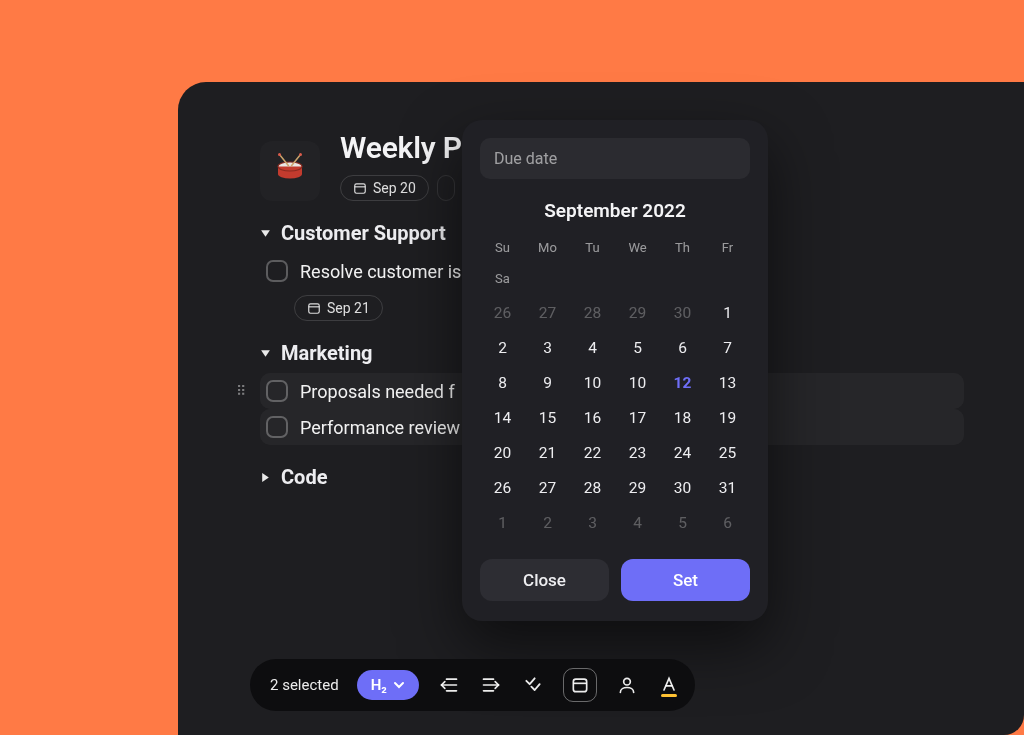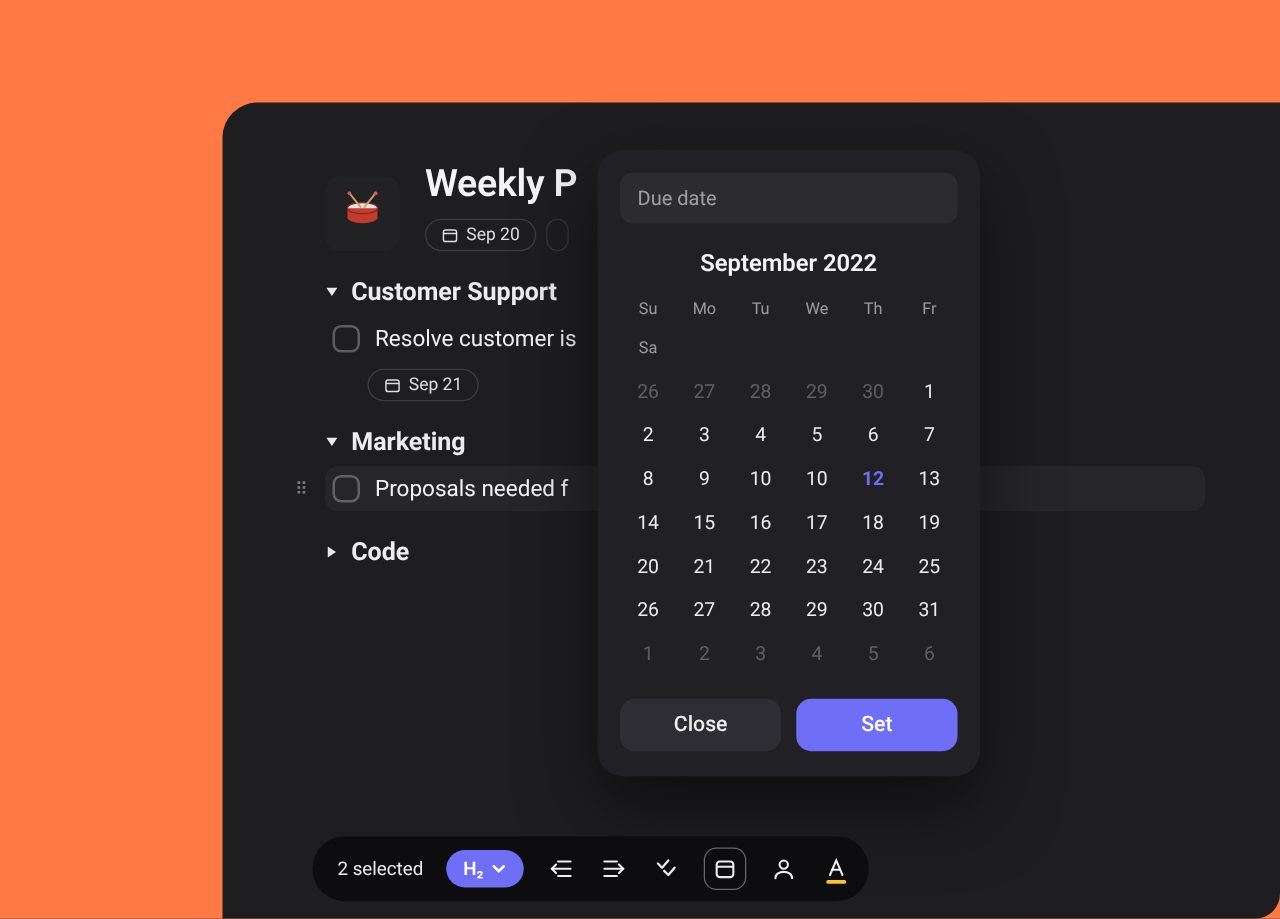--- a/index.html
+++ b/index.html
@@ -22,39 +22,39 @@
 
     .task-list { margin-top:8px; }
     .task-row { display:flex; align-items:center; gap:12px; padding:7px 6px; border-radius:10px; position:relative; }
     .task-row.selected { background:rgba(255,255,255,0.04); }
     .drag-handle { position:absolute; left:-24px; top:10px; color:rgba(255,255,255,0.42); font-size:14px; letter-spacing:-1px; }
     .checkbox { width:22px; height:22px; border-radius:7px; border:2px solid rgba(255,255,255,0.28); flex-shrink:0; }
     .task-label { font-size:18px; color:rgba(255,255,255,0.94); white-space:nowrap; overflow:hidden; }
     .sub-chip-row { margin-left:34px; margin-top:6px; }
 
     
-    .popover { position:absolute; left:300px; top:38px; width:306px; background:#202025; border-radius:20px; padding:18px 18px 20px 18px; box-shadow:0 24px 60px rgba(0,0,0,0.55); }
+    .popover { position:absolute; left:284px; top:38px; width:306px; background:#202025; border-radius:20px; padding:18px 18px 20px 18px; box-shadow:0 24px 60px rgba(0,0,0,0.55); }
     .popover-input { width:100%; background:#2B2B30; border:none; border-radius:10px; padding:11px 14px; font-size:16px; color:rgba(255,255,255,0.55); }
     .calendar-title { text-align:center; font-size:19px; font-weight:600; margin:20px 0 14px 0; color:#F4F4F6; }
     .calendar-grid { display:grid; grid-template-columns:repeat(6,1fr); gap:2px 0; }
     .dow { font-size:13px; color:rgba(255,255,255,0.55); text-align:center; padding:4px 0 10px 0; }
     .day { text-align:center; font-size:15.5px; padding:7.5px 0; color:#EDEDF0; border-radius:8px; }
     .day.muted { color:rgba(255,255,255,0.28); }
     .day.selected { color:#6E6EF7; font-weight:700; }
 
     .repeat-row { display:flex; align-items:center; gap:12px; margin:18px 4px 0 4px; font-size:17px; color:#EDEDF0; }
     .repeat-row svg { width:18px; height:18px; }
 
     .popover-actions { display:flex; gap:12px; margin-top:20px; }
     .btn { flex:1; font-size:17px; font-weight:500; padding:11px 0; border:none; border-radius:12px; }
     .btn-secondary { background:#2D2D33; color:#EDEDF0; }
     .btn-primary { background:#6E6EF7; color:#FFFFFF; }
 
     
-    .toolbar { position:absolute; left:72px; bottom:14px; height:52px; background:#0D0D0F; border-radius:999px; display:flex; align-items:center; padding:0 14px 0 20px; gap:18px; }
+    .toolbar { position:absolute; left:72px; bottom:24px; height:52px; background:#0D0D0F; border-radius:999px; display:flex; align-items:center; padding:0 14px 0 20px; gap:18px; }
     .toolbar-count { font-size:15px; color:rgba(255,255,255,0.92); }
     .h2-pill { display:flex; align-items:center; gap:6px; background:#6E6EF7; color:#fff; border-radius:999px; padding:6px 14px; font-size:15px; font-weight:600; }
     .h2-pill svg { width:12px; height:12px; }
     .toolbar-icon { width:24px; height:24px; color:rgba(255,255,255,0.92); display:flex; align-items:center; justify-content:center; position:relative; }
     .toolbar-icon.boxed { width:34px; height:34px; border:1.5px solid rgba(255,255,255,0.38); border-radius:10px; }
     .toolbar-icon svg { width:20px; height:20px; }
     .text-color-icon .underline { position:absolute; bottom:0; left:4px; right:4px; height:3px; background:#FFC233; border-radius:2px; }
   </style>
 </head>
 <body>
@@ -121,20 +121,24 @@
             <path d="M1 2 L5 8 L9 2 Z" fill="currentColor"></path>
           </svg>
         </span>
       <span>Marketing</span>
     </div>
     <div class="task-list">
       <div class="task-row selected">
         <span class="drag-handle">⠿</span>
         <span class="checkbox"></span>
         <span class="task-label">Proposals needed f</span>
+      </div>
+      <div class="task-row selected">
+        <span class="checkbox"></span>
+        <span class="task-label">Performance review</span>
       </div>
     </div>
   </div>
 
   <div class="section">
     <div class="section-header">
       <span class="disclosure">
           <svg viewBox="0 0 10 10">
             <path d="M2 1 L8 5 L2 9 Z" fill="currentColor"></path>
           </svg>

